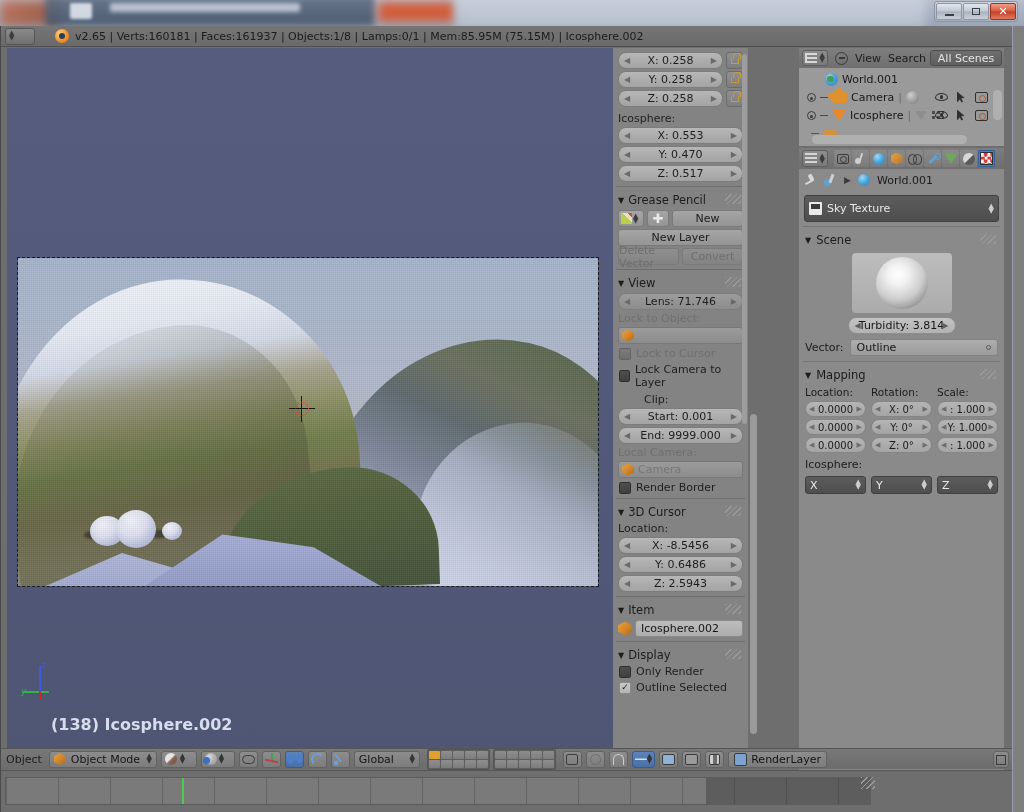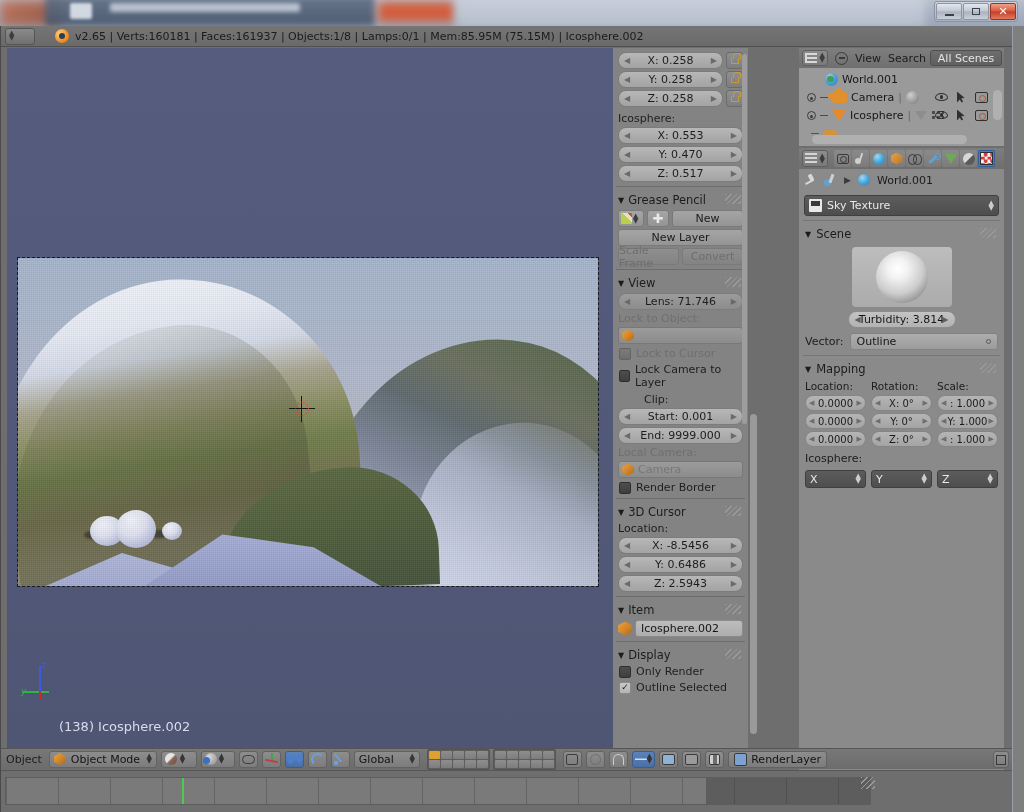--- a/index.html
+++ b/index.html
@@ -210,22 +210,22 @@
 
   
   .axis-gizmo { position:absolute; left:14px; bottom:46px; width:40px; height:38px; }
   .axis-gizmo .zl { position:absolute; left:18px; top:2px; width:2px; height:26px; background:#3b5bdb; }
   .axis-gizmo .yl { position:absolute; left:2px; top:27px; width:26px; height:2px; background:#2fb344; }
   .axis-gizmo .xl { position:absolute; left:18px; top:27px; width:2px; height:8px; background:#c92a2a; }
   .axis-gizmo .lz { position:absolute; left:20px; top:-4px; color:#3b5bdb; font-size:9px; font-style:italic;}
   .axis-gizmo .ly { position:absolute; left:0px; top:22px; color:#2fb344; font-size:9px; font-style:italic;}
 
   .viewport-objname {
-    position:absolute; left:52px; bottom:14px;
-    color:#d8dceb; font-size:13px;
+    position:absolute; left:44px; bottom:14px;
+    color:#d8dceb; font-size:16px;font-weight:bold;
   }
 
   
   .npanel {
     position: absolute; left: 612px; top: 22px; width: 135px; height: 700px;
     background: #838383;
     overflow: hidden;
     padding: 4px 0 0 0;
   }
   .npanel-scroll {
@@ -465,21 +465,21 @@
   .pin-icon::after{content:"";position:absolute;left:0px;top:7px;width:9px;height:2px;background:#d8d8d8;transform:rotate(-28deg);}
   .bread-world-icon { width:12px;height:12px;border-radius:50%;flex:none;
     background:radial-gradient(circle at 35% 30%,#9fd8f5 0%,#4aa3d8 50%,#2f7fb4 100%);}
   .bread-scene-icon { width:13px;height:12px;position:relative;flex:none;}
   .bread-scene-icon::before{content:"";position:absolute;left:0;top:5px;width:7px;height:7px;border-radius:50%;background:#5aa2d8;}
   .bread-scene-icon::after{content:"";position:absolute;left:6px;top:0;width:2.5px;height:9px;background:#cfcfcf;transform:rotate(20deg);}
   .chev { color:#3a3a3a; font-size:9px; }
   .bread-label { color:#1b1b1b; font-size:11px; }
 
   .datablock {
-    margin:4px 5px; height:21px; border-radius:3px;
+    margin:4px 5px; height:27px; border-radius:3px;
     background: linear-gradient(180deg,#5c5c5c,#4e4e4e);
     border:1px solid #3f3f3f;
     display:flex; align-items:center; gap:5px; padding-left:4px;
     color:#e8e8e8; font-size:11px; position:relative;
   }
   .dbicon { width:13px;height:13px;background:#e8e8e8;border-radius:1px;position:relative;flex:none;}
   .dbicon::after{content:"";position:absolute;left:2px;top:2px;width:9px;height:5px;background:#3a3a3a;}
   .dbspin{position:absolute;right:4px;display:flex;flex-direction:column;line-height:5px;font-size:7px;color:#cfcfcf;}
 
   .psection {
@@ -788,21 +788,21 @@
         </div>
         <div class="plusbtn">
             <span>✚</span>
           </div>
         <div class="btn">New</div>
       </div>
       <div class="row">
         <div class="btn">New Layer</div>
       </div>
       <div class="row">
-        <div class="btn disabled">Scale Frame</div>
+        <div class="btn disabled">Delete Vector</div>
         <div class="btn disabled">Convert</div>
       </div>
 
       <div class="sep"></div>
       <div class="section">
         <span class="tri">▼</span>
         <span>View</span>
         <span class="grip"></span>
       </div>
       <div class="row">

